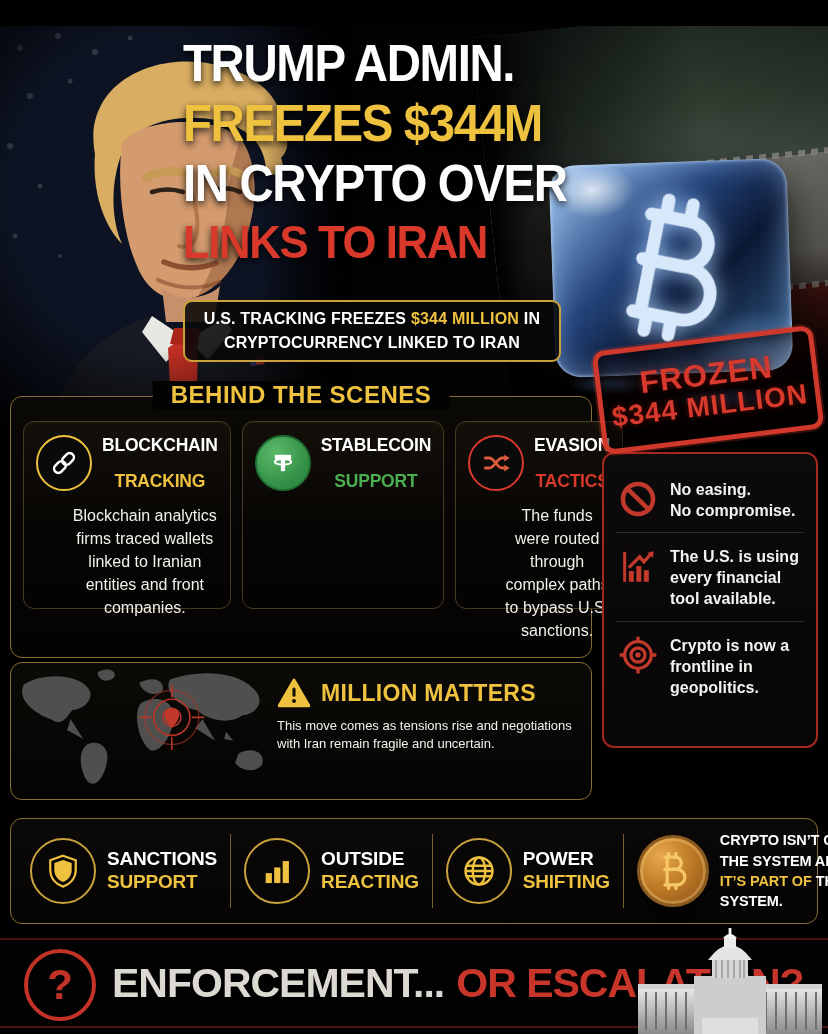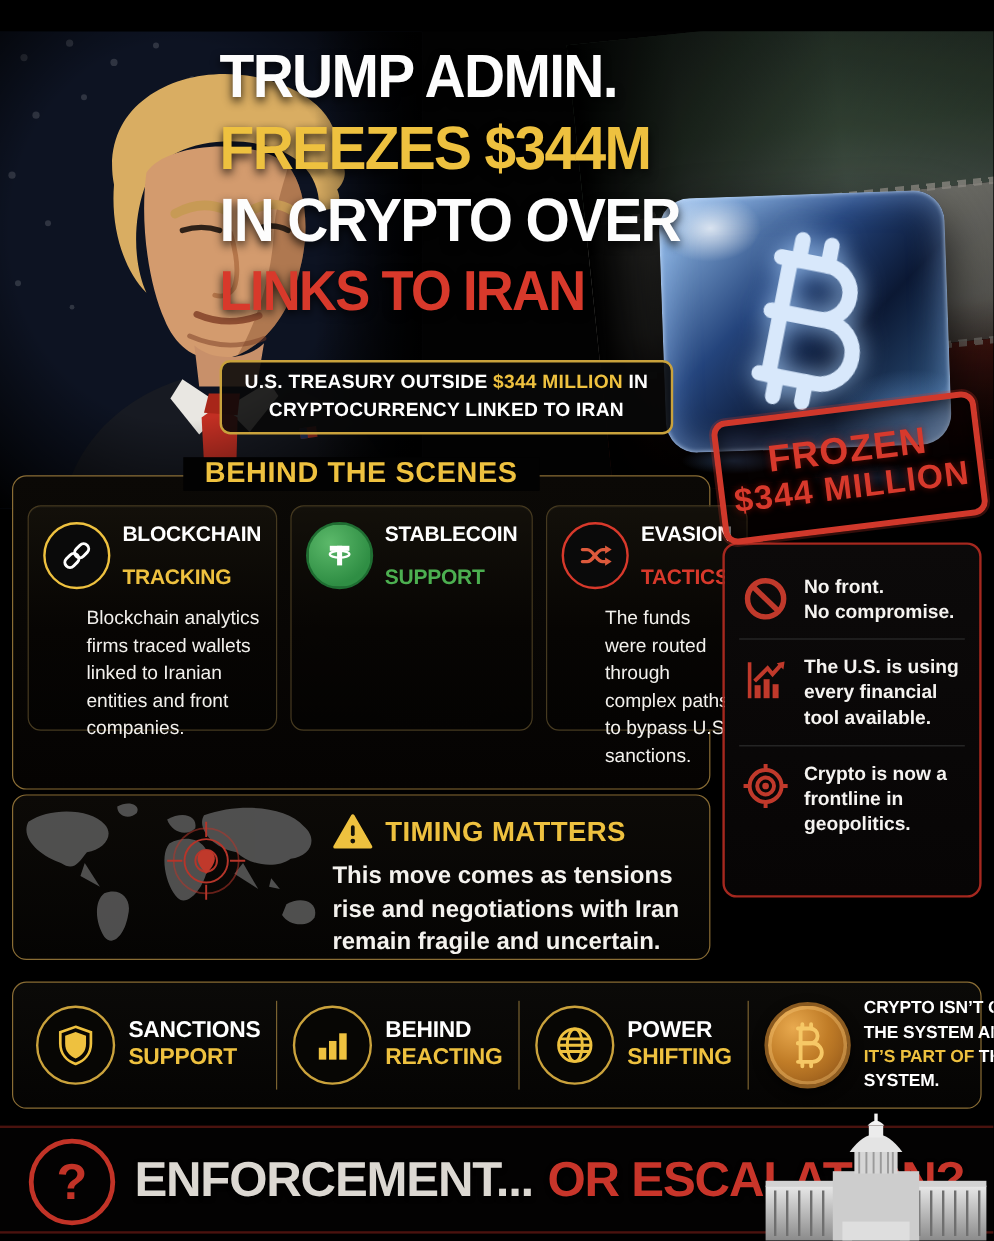--- a/index.html
+++ b/index.html
@@ -67,21 +67,21 @@
     text-shadow:0 0 6px rgba(150,20,10,.6);z-index:5;}
   .stamp .s1{font-size:31px;line-height:32px;}
   .stamp .s2{font-size:28px;line-height:30px;}
 
   
   .bts{position:absolute;left:10px;top:396px;width:580px;height:260px;
     border:1px solid #8a6d35;border-radius:12px;background:linear-gradient(180deg,#0b0906,#050302);}
   .bts-heading{position:absolute;left:50%;top:-16px;transform:translateX(-50%);
     background:#020202;padding:0 18px;color:#eec13f;font-size:24px;font-weight:800;
     letter-spacing:.5px;white-space:nowrap;}
-  .cards{display:flex;gap:11px;padding:24px 12px 12px 12px;height:224px;box-sizing:border-box;}
+  .cards{display:flex;gap:11px;padding:24px 12px 12px 12px;height:224px;box-sizing:border-box;text-align:center;}
   .card{flex:1;border:1px solid #463a20;border-radius:11px;padding:13px 12px;
     background:linear-gradient(180deg,#13100a 0%,#070503 55%,#040302 100%);
     box-shadow:inset 0 1px 0 rgba(255,255,255,.04);}
   .card-head{display:flex;align-items:center;gap:10px;}
   .icon-circle{width:52px;height:52px;border-radius:50%;flex:none;
     display:flex;align-items:center;justify-content:center;background:#0a0a0a;}
   .ring-gold{border:2.5px solid #eec13f;}
   .ring-red{border:2.5px solid #d8392b;}
   .tether-circle{background:radial-gradient(circle at 35% 30%,#5cb96a,#2f8e44 70%);
     border:2.5px solid #1f6e32;color:#fff;font-size:30px;font-weight:800;}
@@ -105,21 +105,21 @@
   .msg-text{font-size:16px;line-height:1.32;font-weight:700;color:#f5f3f0;white-space:pre-line;padding-top:2px;}
 
   
   .timing{position:absolute;left:10px;top:662px;width:580px;height:136px;
     border:1px solid #8a6d35;border-radius:12px;background:linear-gradient(180deg,#0c0a07,#050403);
     display:flex;overflow:hidden;}
   .map-wrap{width:262px;flex:none;position:relative;}
   .timing-content{flex:1;padding:14px 16px 0 4px;}
   .timing-head{display:flex;align-items:center;gap:10px;}
   .timing-head .txt{color:#eec13f;font-size:23px;font-weight:800;letter-spacing:.3px;}
-  .timing-body{margin-top:8px;font-size:20px;line-height:1.38;font-weight:700;color:#f4f2ee;}
+  .timing-body{margin-top:8px;font-size:13px;line-height:1.38;font-weight:400;color:#f4f2ee;}
 
   
   .bottom-row{position:absolute;left:10px;top:818px;width:808px;height:106px;
     border:1px solid #8a6d35;border-radius:12px;background:linear-gradient(180deg,#0b0a08,#050403);
     display:flex;align-items:center;box-sizing:border-box;padding:0 6px;}
   .seg{display:flex;align-items:center;gap:11px;padding:0 13px;}
   .seg-divider{width:1px;height:74px;background:#7a6230;flex:none;}
   .big-ring{width:62px;height:62px;border-radius:50%;border:2px solid #caa23c;flex:none;
     display:flex;align-items:center;justify-content:center;background:#070604;}
   .seg-label{font-size:19px;font-weight:700;line-height:1.2;letter-spacing:-.2px;}
@@ -231,21 +231,21 @@
 
   <div class="headline">
     <div class="tline l1">TRUMP ADMIN.</div>
     <div class="tline l2">FREEZES $344M</div>
     <div class="tline l3">IN CRYPTO OVER</div>
     <div class="tline l4">LINKS TO IRAN</div>
   </div>
 
   <div class="subtitle-box">
     <div>
-      <span>U.S. TREASURY OUTSIDE </span><span class="hl">$344 MILLION</span><span> IN CRYPTOCURRENCY LINKED TO IRAN</span>
+      <span>U.S. TRACKING FREEZES </span><span class="hl">$344 MILLION</span><span> IN CRYPTOCURRENCY LINKED TO IRAN</span>
     </div>
   </div>
 </div>
 
 <div class="stamp">
   <div class="s1">FROZEN</div>
   <div class="s2">$344 MILLION</div>
 </div>
 
 <div class="bts">
@@ -313,21 +313,21 @@
 
 <div class="message">
 
   <div class="msg-item">
     <div class="msg-icon">
       <svg width="42" height="42" viewBox="0 0 24 24">
         <circle cx="12" cy="12" r="8.6" stroke="#c0392b" stroke-width="2.6" fill="none"></circle>
         <line x1="6.2" y1="6.4" x2="17.8" y2="17.6" stroke="#c0392b" stroke-width="2.6"></line>
       </svg>
     </div>
-    <div class="msg-text">No front.
+    <div class="msg-text">No easing.
 No compromise.</div>
   </div>
 
   <div class="msg-item">
     <div class="msg-icon">
       <svg width="40" height="40" viewBox="0 0 24 24">
         <g stroke="#c0392b" stroke-width="1.8" fill="none">
           <path d="M4 3.5 V21.5"></path>
         </g>
         <g fill="#c0392b">
@@ -381,21 +381,21 @@
       <path d="M178 50 c-5 0 -8 4 -8 8 c0 6 8 14 8 14 c0 0 8 -8 8 -14 c0 -4 -3 -8 -8 -8 Z" fill="#c0392b"></path>
     </svg>
   </div>
   <div class="timing-content">
     <div class="timing-head">
       <svg width="34" height="32" viewBox="0 0 24 22">
         <path d="M12 1.8 L22.5 20 H1.5 Z" fill="#eec13f" stroke="#eec13f" stroke-width="2" stroke-linejoin="round"></path>
         <rect x="10.9" y="7.2" width="2.2" height="6.4" rx="1.1" fill="#141208"></rect>
         <circle cx="12" cy="16.6" r="1.4" fill="#141208"></circle>
       </svg>
-      <span class="txt">TIMING MATTERS</span>
+      <span class="txt">MILLION MATTERS</span>
     </div>
     <div class="timing-body">This move comes as tensions rise and negotiations with Iran remain fragile and uncertain.</div>
   </div>
 </div>
 
 <div class="bottom-row">
 
   <div class="seg">
     <div class="big-ring">
       <svg width="36" height="36" viewBox="0 0 24 24">
@@ -415,21 +415,21 @@
     <div class="big-ring">
       <svg width="34" height="34" viewBox="0 0 24 24">
         <g fill="#eec13f">
           <rect x="4" y="13.5" width="4.4" height="7"></rect>
           <rect x="10" y="9.5" width="4.4" height="11"></rect>
           <rect x="16" y="5" width="4.4" height="15.5"></rect>
         </g>
       </svg>
     </div>
     <div class="seg-label">
-      <span class="w">BEHIND</span>
+      <span class="w">OUTSIDE</span>
       <span class="g">REACTING</span>
     </div>
   </div>
 
   <div class="seg-divider"></div>
 
   <div class="seg">
     <div class="big-ring">
       <svg width="36" height="36" viewBox="0 0 24 24">
         <g stroke="#eec13f" stroke-width="1.6" fill="none">

